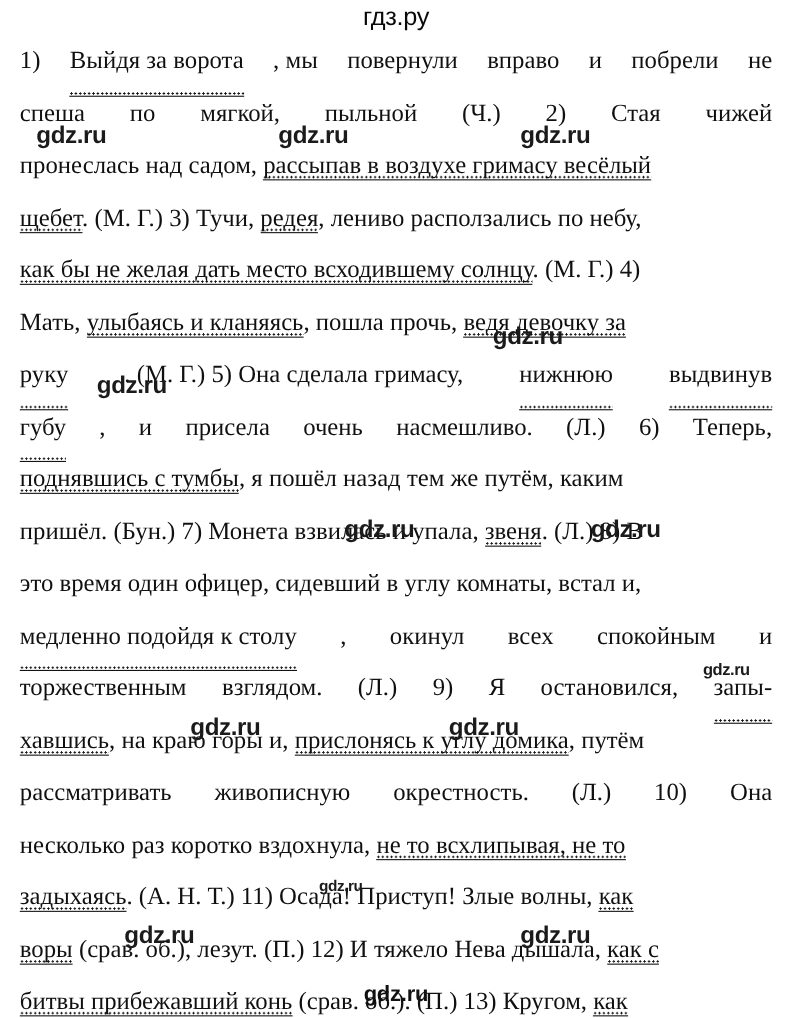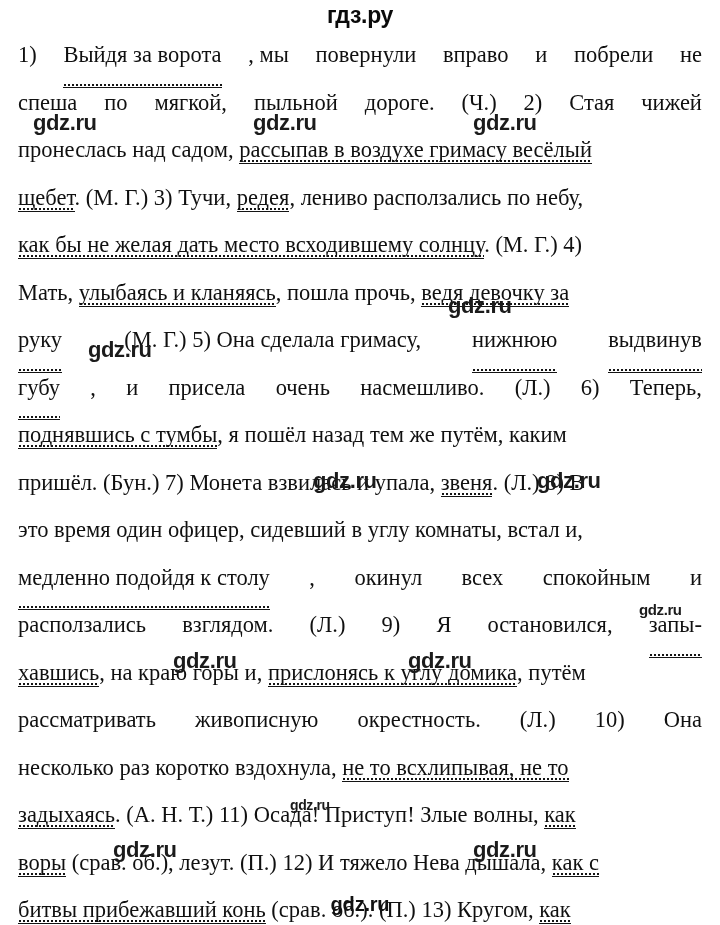--- a/index.html
+++ b/index.html
@@ -17,21 +17,21 @@
   }
 
   
   .brand-header {
     position: absolute;
     top: 2px;
     left: 0;
     width: 720px;
     text-align: center;
     font-family: "Liberation Sans", "DejaVu Sans", sans-serif;
-    font-weight: bold;
+    font-weight: normal;
     font-size: 23px;
     letter-spacing: -0.3px;
     color: #0a0a0a;
   }
   .brand-footer {
     position: absolute;
     top: 893px;
     left: 0;
     width: 720px;
     text-align: center;
@@ -105,21 +105,20 @@
         <span class="seg">вправо</span>
         <span class="seg">и</span>
         <span class="seg">побрели</span>
         <span class="seg">не</span>
       </div>
       <div class="tline justify">
         <span class="seg">спеша</span>
         <span class="seg">по</span>
         <span class="seg">мягкой,</span>
         <span class="seg">пыльной</span>
-        <span class="seg">дороге.</span>
         <span class="seg">(Ч.)</span>
         <span class="seg">2)</span>
         <span class="seg">Стая</span>
         <span class="seg">чижей</span>
       </div>
       <div class="tline"><span class="seg">пронеслась над садом, </span><span class="seg u">рассыпав в воздухе гримасу весёлый</span></div>
       <div class="tline"><span class="seg u">щебет</span><span class="seg">. (М. Г.) 3) Тучи, </span><span class="seg u">редея</span><span class="seg">, лениво расползались по небу,</span></div>
       <div class="tline"><span class="seg u">как бы не желая дать место всходившему солнцу</span><span class="seg">. (М. Г.) 4)</span></div>
       <div class="tline"><span class="seg">Мать, </span><span class="seg u">улыбаясь и кланяясь</span><span class="seg">, пошла прочь, </span><span class="seg u">ведя девочку за</span></div>
       <div class="tline justify">
@@ -144,21 +143,21 @@
       <div class="tline"><span class="seg">это время один офицер, </span><span class="seg">сидевший в углу комнаты</span><span class="seg">, встал и,</span></div>
       <div class="tline justify">
         <span class="seg u">медленно подойдя к столу</span>
         <span class="seg">,</span>
         <span class="seg">окинул</span>
         <span class="seg">всех</span>
         <span class="seg">спокойным</span>
         <span class="seg">и</span>
       </div>
       <div class="tline justify">
-        <span class="seg">расползались</span>
+        <span class="seg">торжественным</span>
         <span class="seg">взглядом.</span>
         <span class="seg">(Л.)</span>
         <span class="seg">9)</span>
         <span class="seg">Я</span>
         <span class="seg">остановился,</span>
         <span class="seg u">запы-</span>
       </div>
       <div class="tline"><span class="seg u">хавшись</span><span class="seg">, на краю горы и, </span><span class="seg u">прислонясь к углу домика</span><span class="seg">, путём</span></div>
       <div class="tline justify">
         <span class="seg">рассматривать</span>

